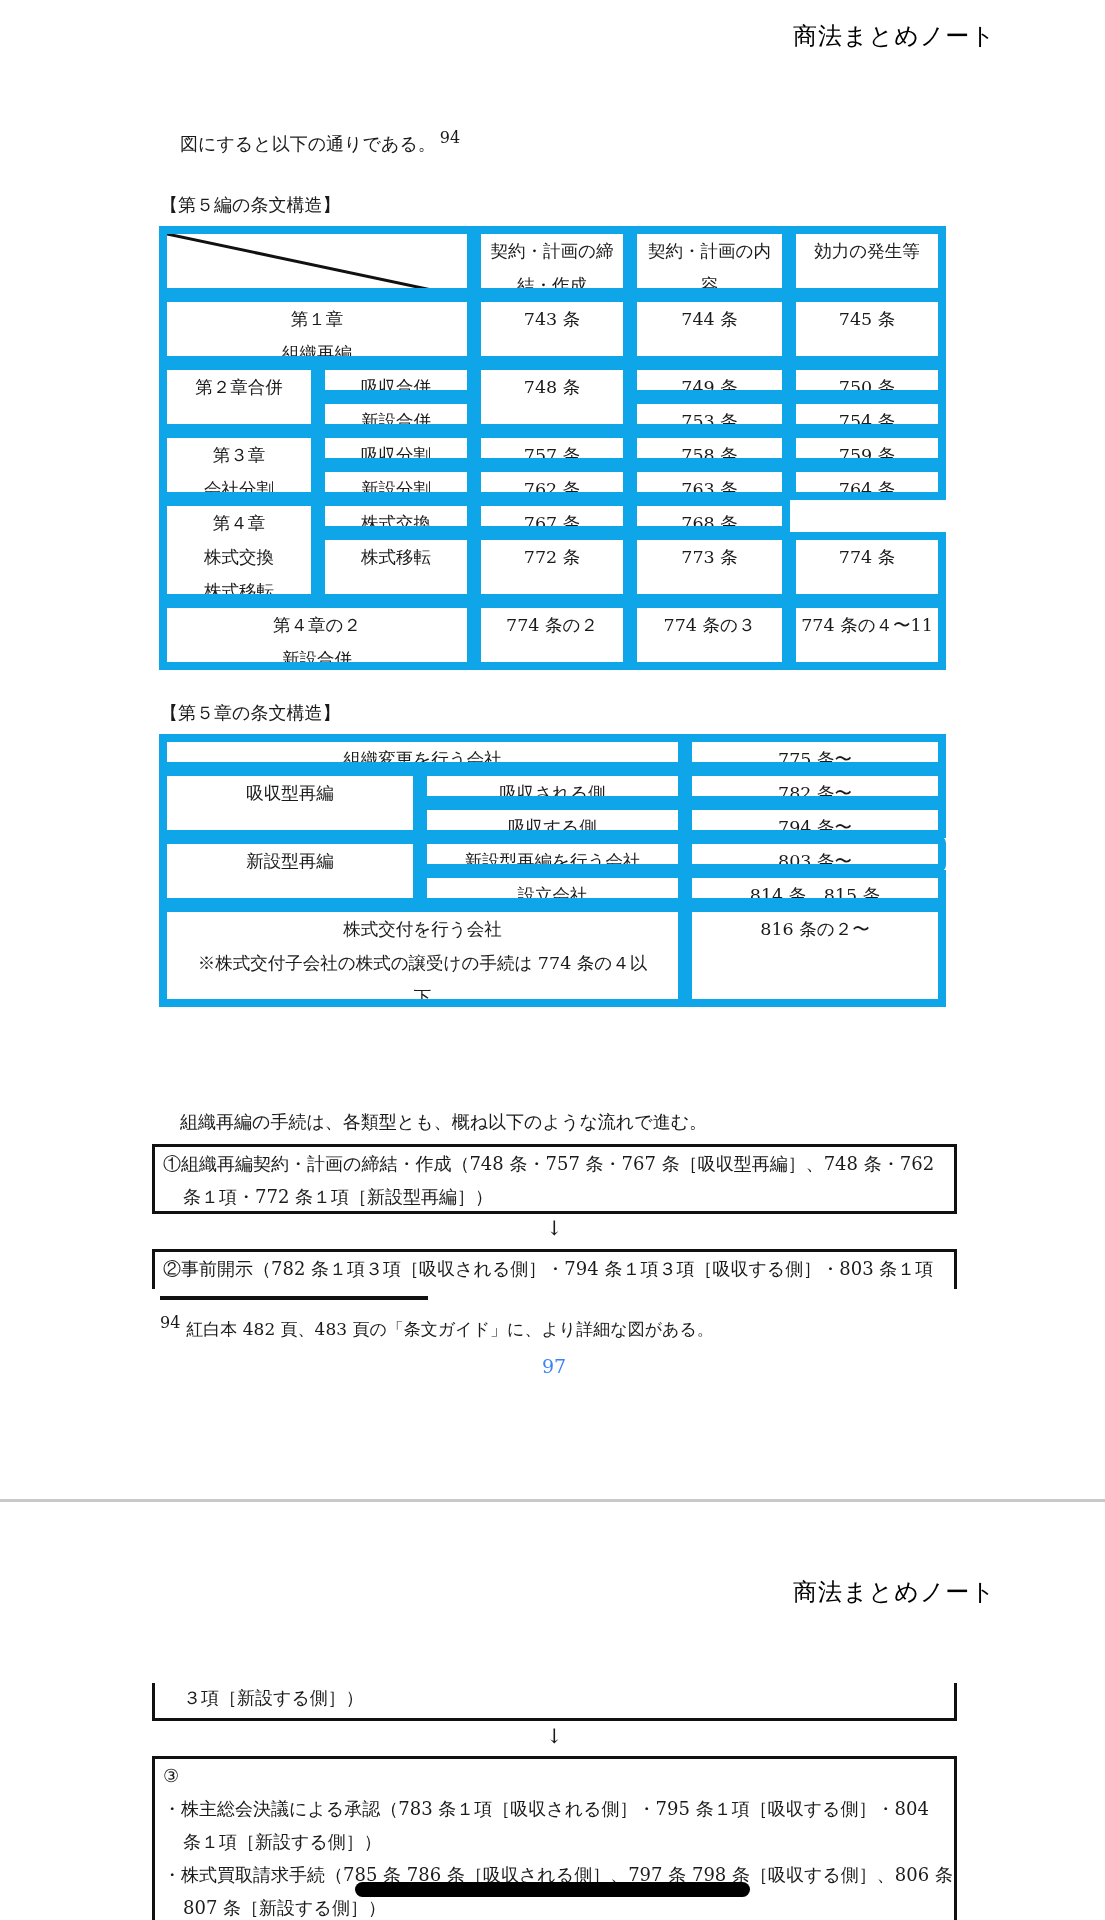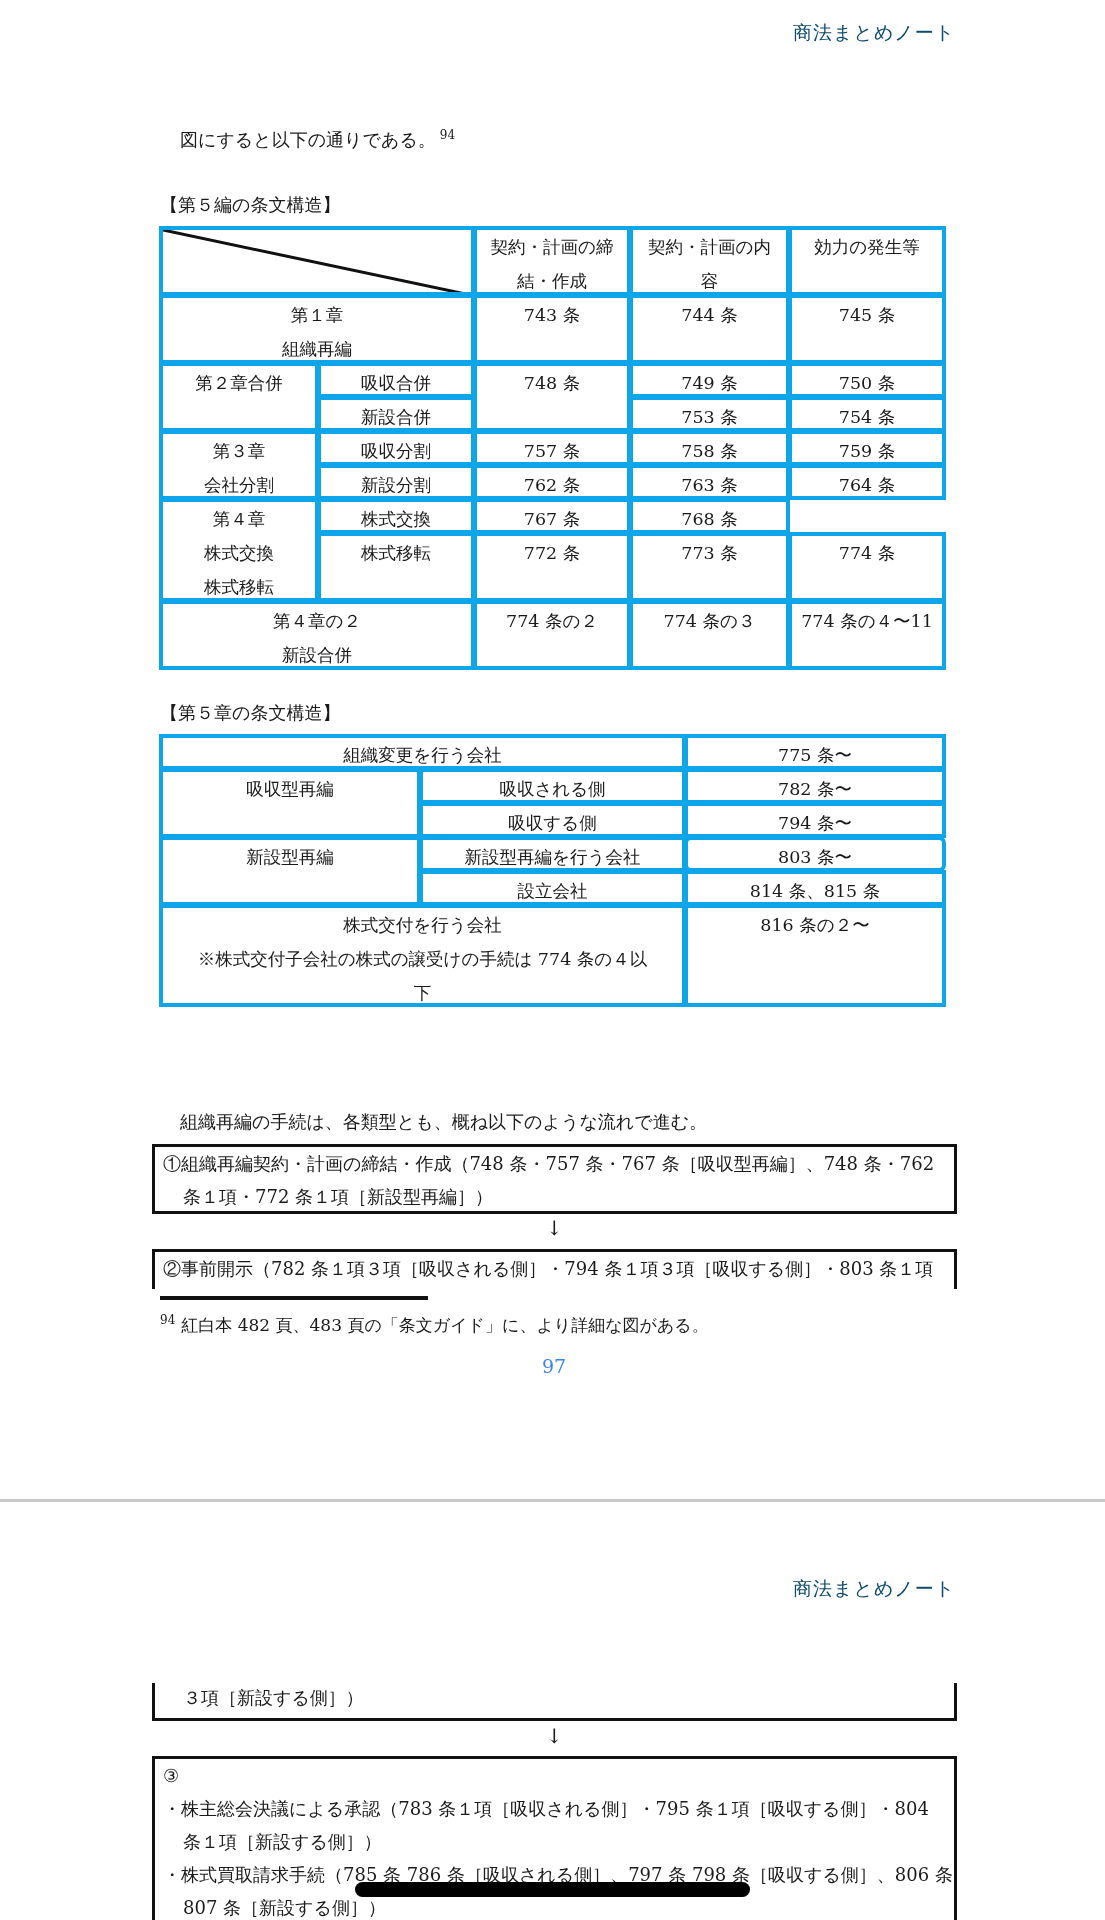--- a/index.html
+++ b/index.html
@@ -1,25 +1,25 @@
 <!DOCTYPE html>
 <html><head>
 <meta charset="utf-8">
 <style>
   * { box-sizing: border-box; margin: 0; padding: 0; }
   html, body { width: 1105px; height: 1920px; background: #ffffff; overflow: hidden; }
   body { position: relative; font-family: "DejaVu Serif", "Liberation Serif", serif; color: #1a1a1a; }
   .abs { position: absolute; }
-  .running-header { font-size: 19px; color: #0c4a6e; letter-spacing: 1px; white-space: nowrap; }
+  .running-header { font-size: 24px; color: #000000; letter-spacing: 1px; white-space: nowrap; }
   .body-text { font-size: 18px; color: #1a1a1a; white-space: nowrap; }
-  .sup { font-size: 12px; vertical-align: 7px; margin-left: 4px; }
+  .sup { font-size: 16px; vertical-align: 7px; margin-left: 4px; }
   .section-heading { font-size: 18px; white-space: nowrap; }
 
   
-  .cell { position: absolute; border: 4px solid #0ea5e9; font-size: 17.5px; text-align: center; line-height: 34px; padding-top: 0; white-space: nowrap; overflow: hidden; background: #fff; }
+  .cell { position: absolute; border: 8px solid #0ea5e9; font-size: 17.5px; text-align: center; line-height: 34px; padding-top: 0; white-space: nowrap; overflow: hidden; background: #fff; }
   .cell .ln { display: block; }
 
   .flow-box { position: absolute; border: 3px solid #111; background: #fff; font-size: 18px; line-height: 33px; padding: 0 6px 0 8px; white-space: nowrap; overflow: hidden; }
   .flow-box .indent { padding-left: 20px; }
   .arrow { position: absolute; font-size: 20px; line-height: 20px; }
 
   .page-sep { position: absolute; left: 0; width: 1105px; height: 3px; background: #c9c9c9; }
   .footnote-rule { position: absolute; height: 4px; background: #111; }
   .footnote { font-size: 17px; white-space: nowrap; }
   .page-number { font-size: 19px; color: #3b82f6; }

